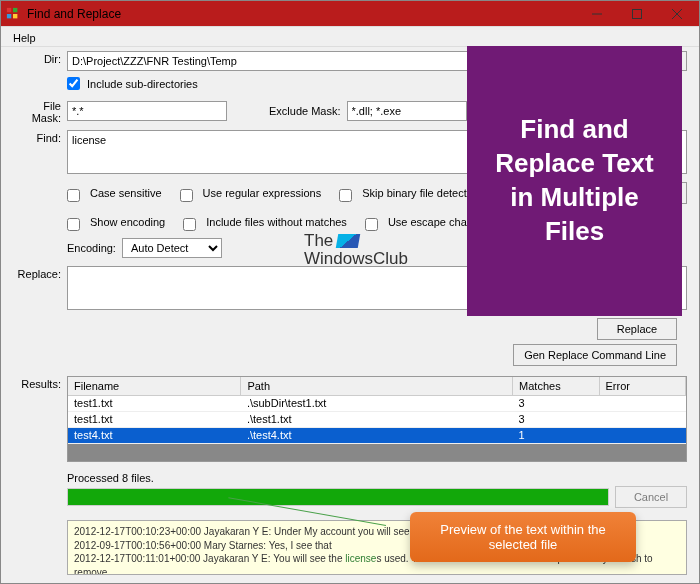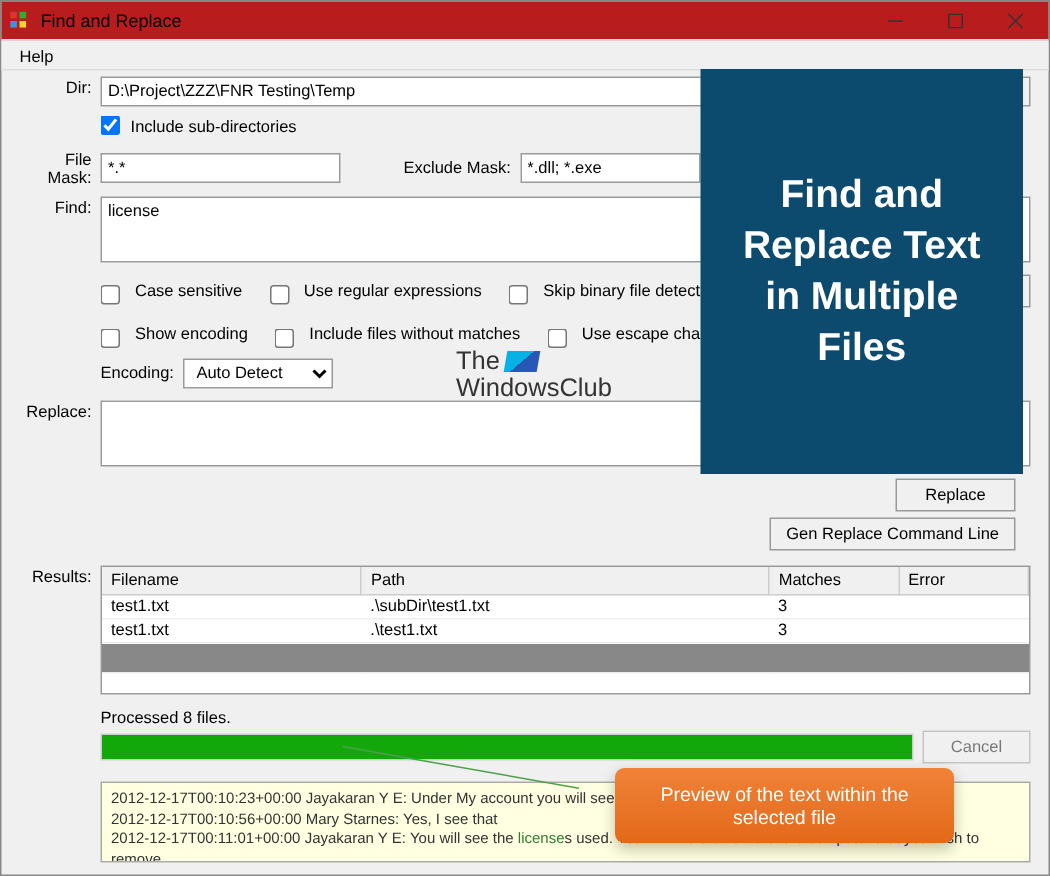--- a/index.html
+++ b/index.html
@@ -126,21 +126,21 @@
     position: relative;
   }
   .preview .hl { color: #2e7d32; }
   
   .overlay-green {
     position: absolute;
     right: 18px;
     top: 46px;
     width: 215px;
     height: 270px;
-    background: #0c4a6e;
+    background: #701a75;
     color: #fff;
     display: flex;
     align-items: center;
     justify-content: center;
     text-align: center;
     font-family: "Segoe UI Semibold","Segoe UI",sans-serif;
     font-size: 26px;
     font-weight: 700;
     line-height: 1.3;
     padding: 20px;
@@ -329,39 +329,45 @@
               <td>.\subDir\test1.txt</td>
               <td>3</td>
               <td></td>
             </tr>
             <tr>
               <td>test1.txt</td>
               <td>.\test1.txt</td>
               <td>3</td>
               <td></td>
             </tr>
+            <tr class="selected">
+              <td>test4.txt</td>
+              <td>.\test4.txt</td>
+              <td>1</td>
+              <td></td>
+            </tr>
             <tr>
                 <td colspan="4" class="filler"></td>
               </tr>
           </tbody>
         </table>
       </div>
     </div>
 
     <div class="progress-row">
       <div class="progress-label" style="margin-left:54px">Processed 8 files.</div>
       <div class="progress-container" style="margin-left:54px">
         <div class="progress-bar"></div>
         <button class="btn cancel-btn" style="min-width:72px">Cancel</button>
       </div>
     </div>
 
     <div class="preview" style="margin-left:54px">
       <div>2012-12-17T00:10:23+00:00 Jayakaran Y E: <span dir="ltr">Under My account you will see products and Norton One Highlighted</span></div>
-      <div>2012-12-17T00:10:56+00:00 Mary Starnes: Yes, I see that</div>
+      <div>2012-09-17T00:10:56+00:00 Mary Starnes: Yes, I see that</div>
       <div>2012-12-17T00:11:01+00:00 Jayakaran Y E: <span dir="ltr">You will see the <span class="hl">license</span>s used.  You will find the name of the computer that you wish to remove</span></div>
 
     </div>
   </div>
 </div>
 
 <div class="logo-watermark">
   <span>The</span><span class="flag"></span><br>
   <span>WindowsClub</span>
 </div>

